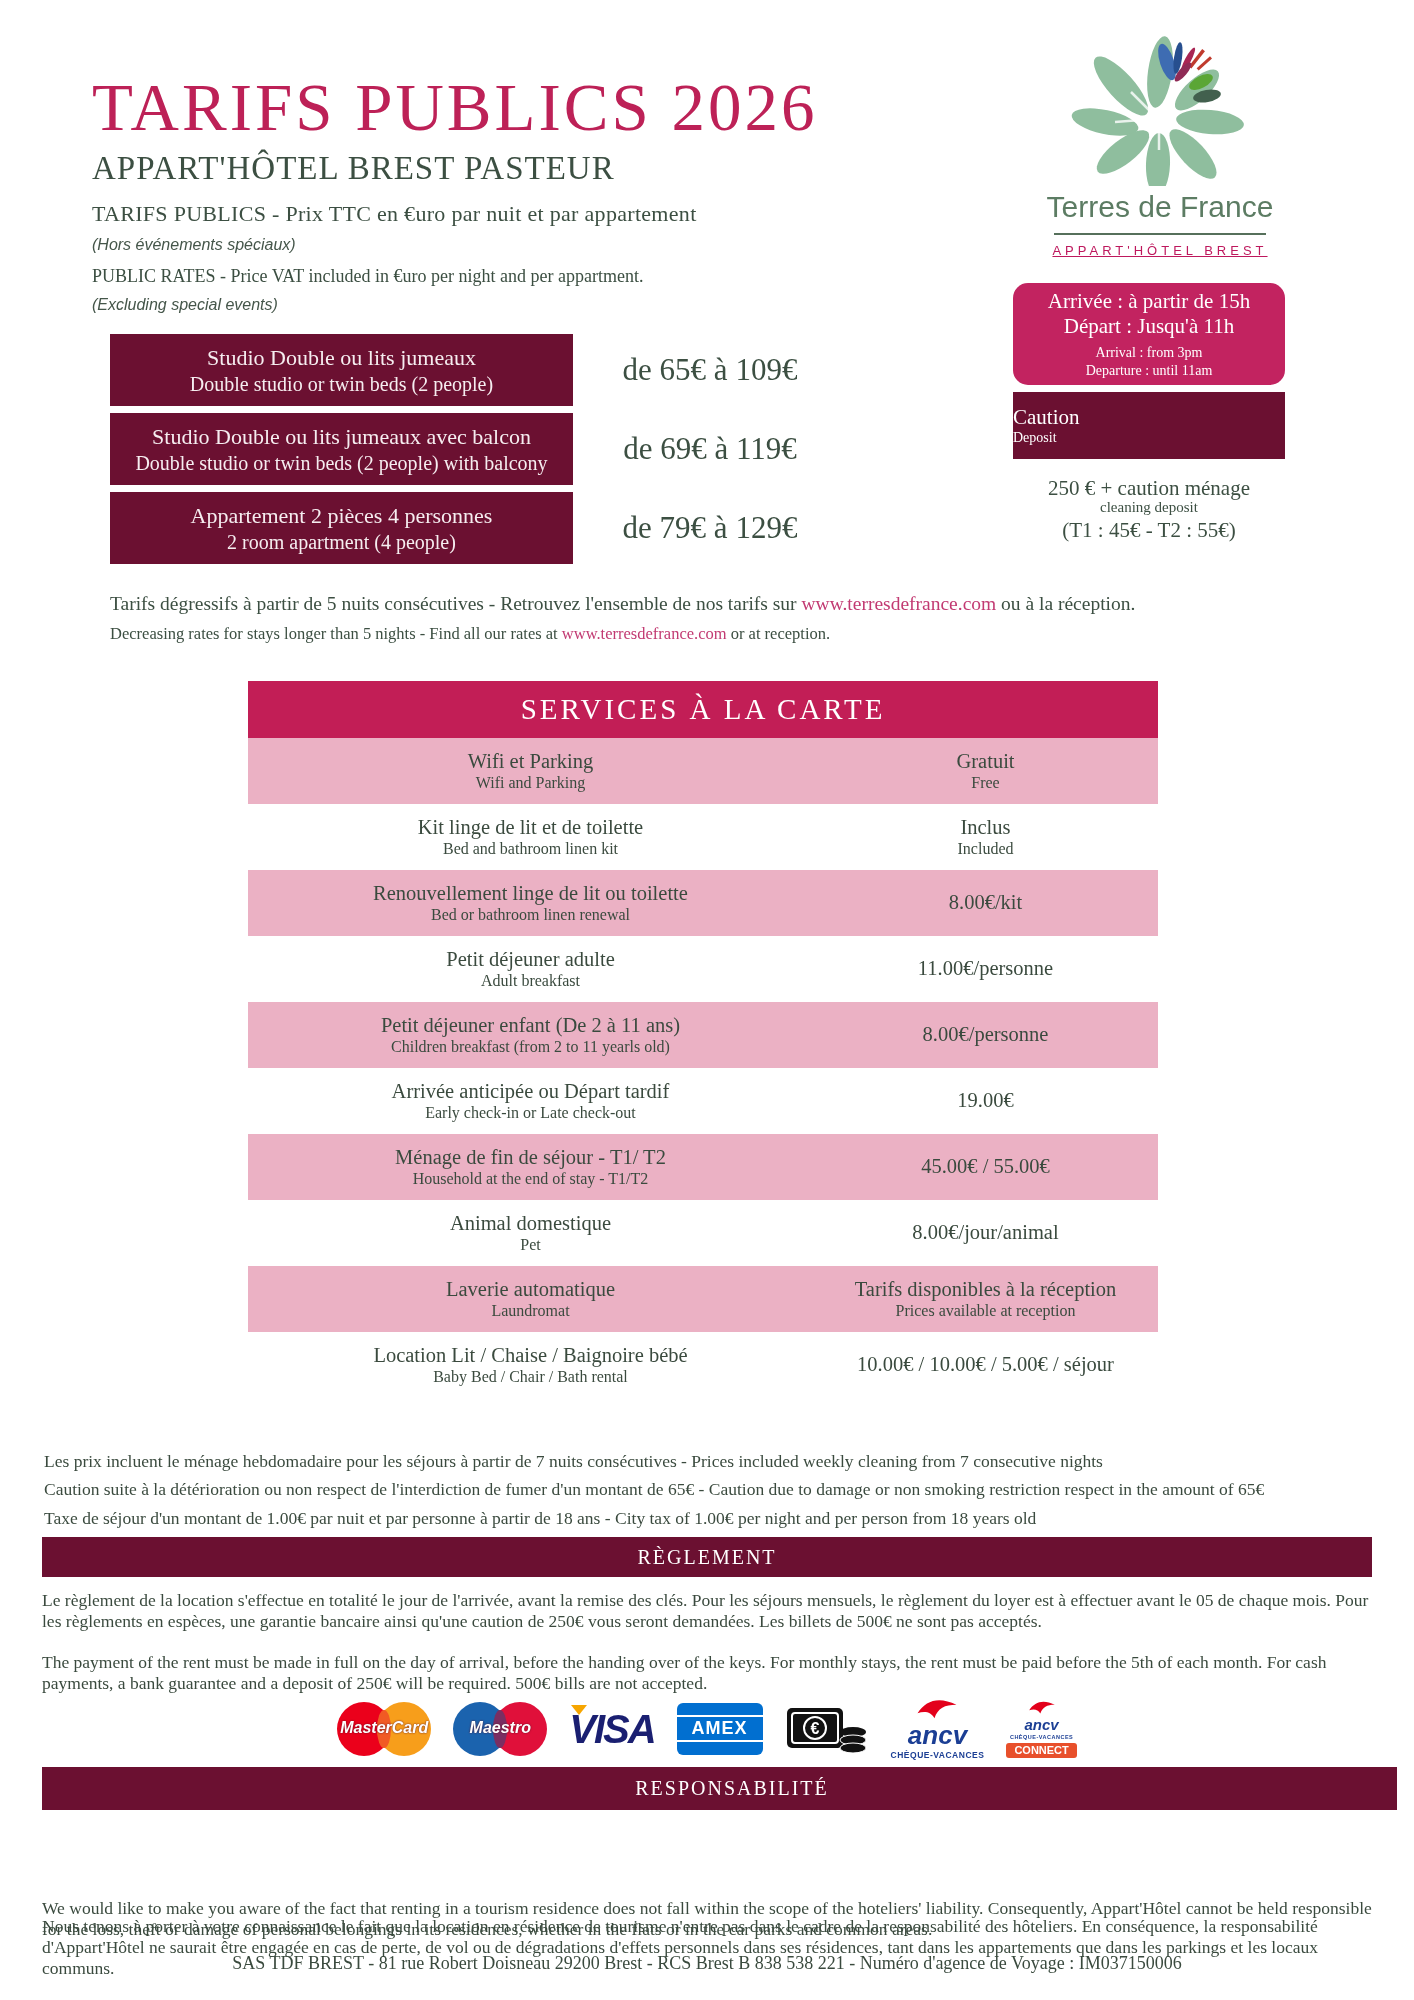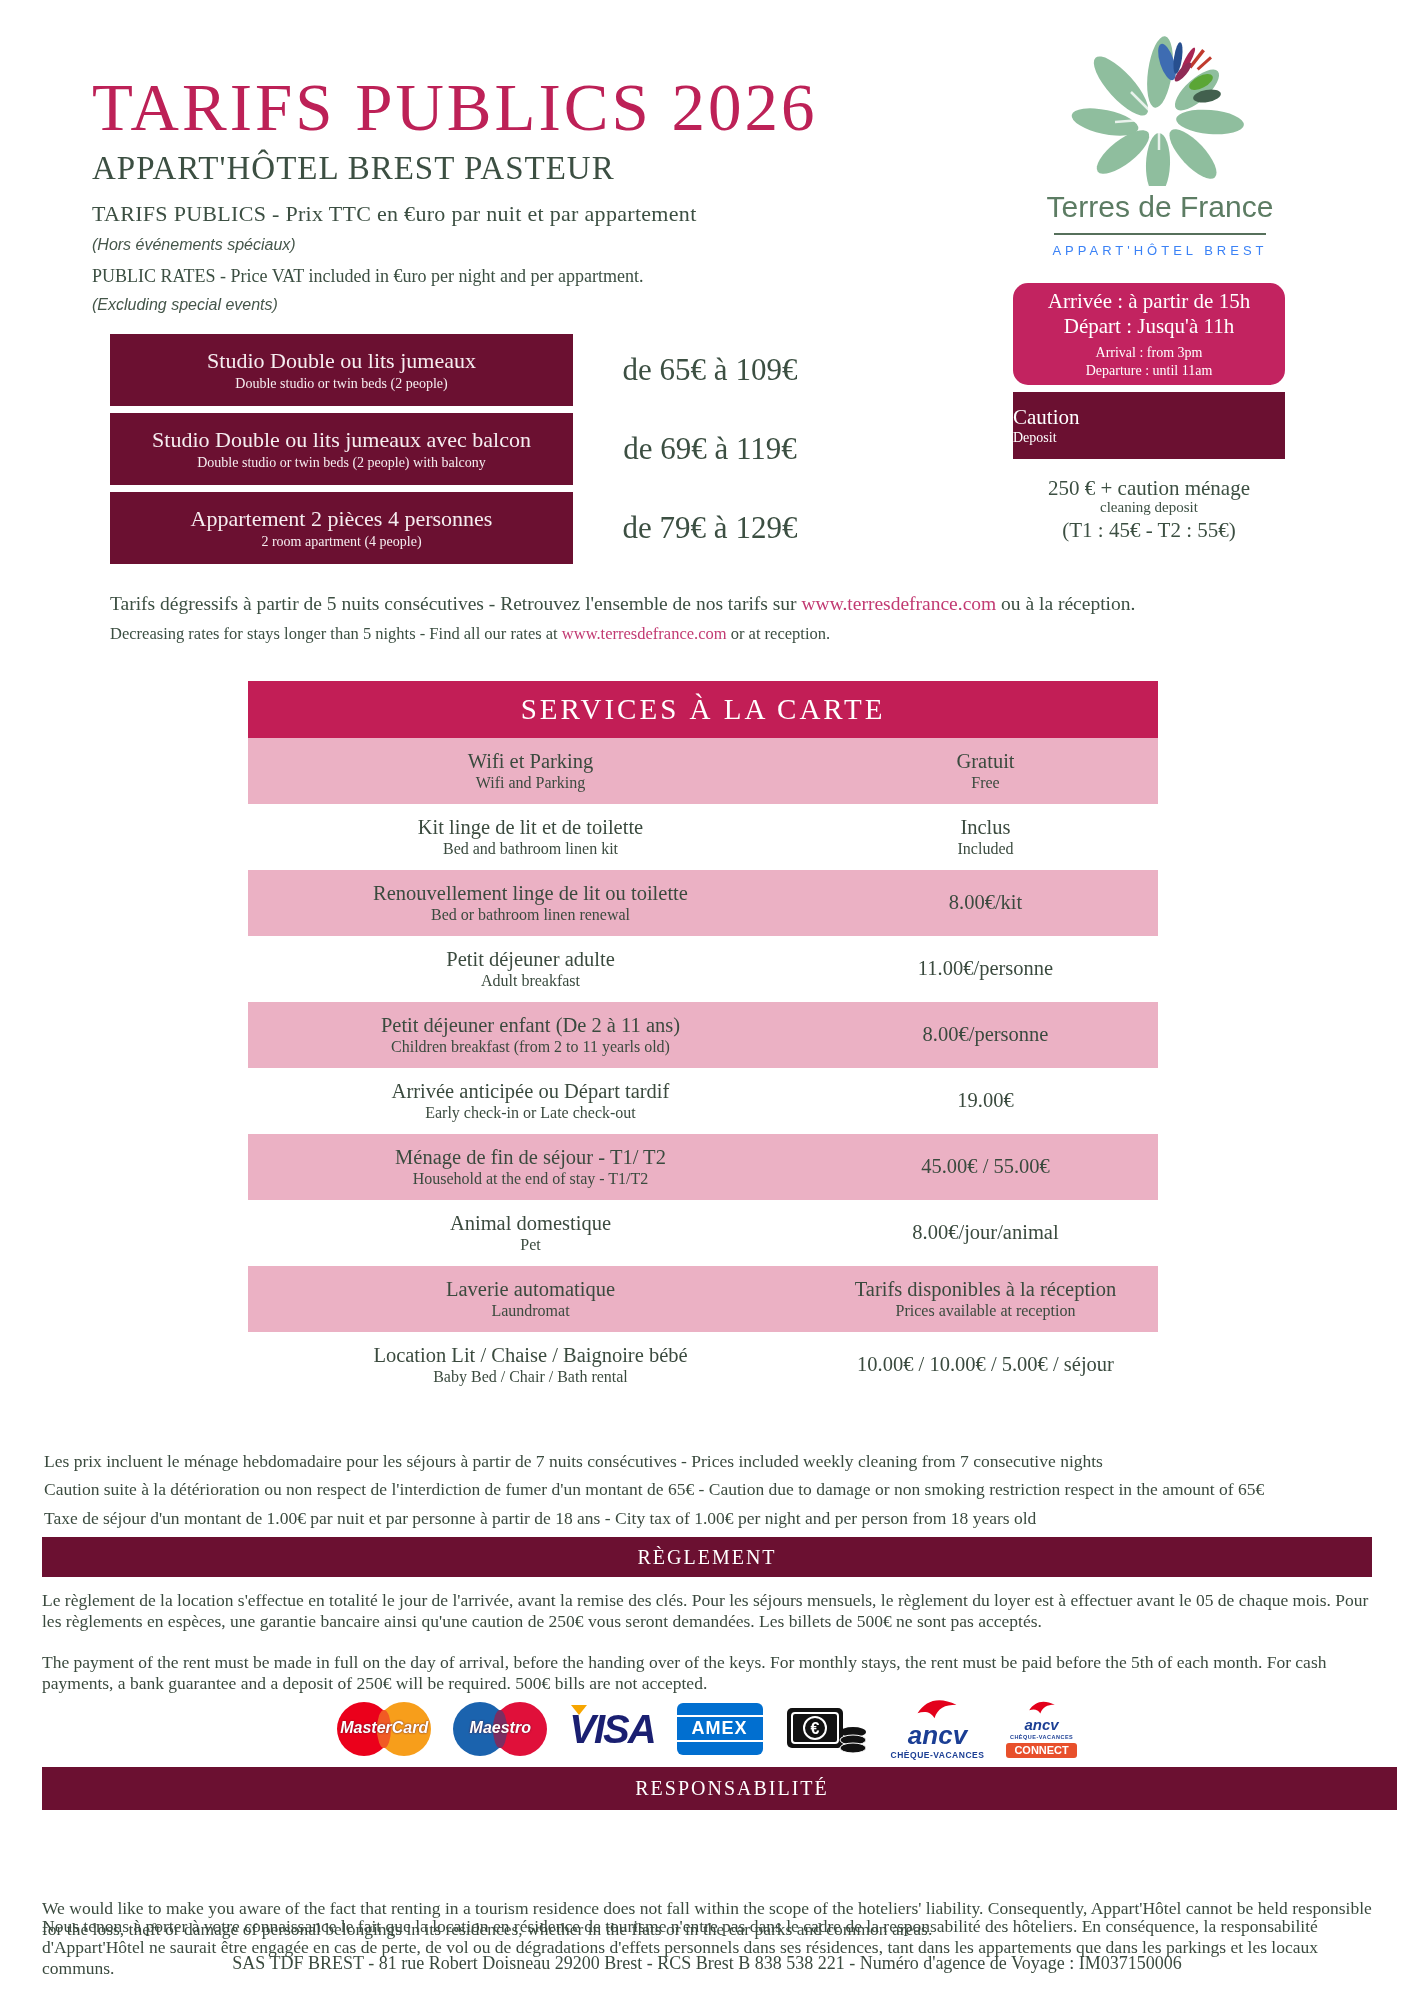--- a/index.html
+++ b/index.html
@@ -11,29 +11,29 @@
   .main-title{font-size:67px;line-height:1;color:#BD2157;letter-spacing:3px;font-weight:normal;margin:0;}
   .subtitle{font-size:33px;line-height:1;color:#3C4F42;letter-spacing:1px;margin-top:11px;}
   .tagline-fr{font-size:22px;color:#3C4F42;margin-top:16px;letter-spacing:0.3px;}
   .note{font-family:"Liberation Sans",sans-serif;font-style:italic;font-size:16px;color:#45564A;margin-top:9px;}
   .tagline-en{font-size:18px;color:#3C4F42;margin-top:12px;}
 
   
   .logo{position:absolute;left:995px;top:26px;width:330px;display:flex;flex-direction:column;align-items:center;}
   .logo-brand{font-family:"Liberation Sans",sans-serif;font-size:30px;color:#5C7C63;margin-top:4px;}
   .logo-rule{width:212px;height:2px;background:#56705B;margin-top:9px;}
-  .logo-sub{font-family:"Liberation Sans",sans-serif;font-size:13px;letter-spacing:4px;color:#3b82f6;margin-top:8px;}
+  .logo-sub{font-family:"Liberation Sans",sans-serif;font-size:13px;letter-spacing:4px;color:#be185d;margin-top:8px;text-decoration:underline;}
 
   
   .rates{position:absolute;left:110px;top:334px;}
   .rate-row{display:flex;margin-bottom:7px;}
   .rate-box{width:463px;height:72px;background:#6B1031;color:#F6EDF0;display:flex;flex-direction:column;
             justify-content:center;align-items:center;text-align:center;}
   .rate-fr{font-size:22px;line-height:1.15;}
-  .rate-en{font-size:14px;line-height:1.1;margin-top:3px;}
+  .rate-en{font-size:20px;line-height:1.1;margin-top:3px;}
   .rate-price{width:274px;display:flex;align-items:center;justify-content:center;font-size:31px;color:#3C4F42;}
 
   
   .sidebar{position:absolute;left:1013px;top:283px;width:272px;text-align:center;}
   .box-arrival{height:102px;background:#C22360;color:#fff;display:flex;flex-direction:column;
                justify-content:center;align-items:center;border-radius:15px;}
   .arr-big{font-size:21px;line-height:1.2;}
   .arr-small{font-size:14px;line-height:1.25;}
   .arr-gap{height:5px;}
   .box-caution{height:67px;background:#6B1031;color:#fff;margin-top:7px;display:flex;flex-direction:column;

